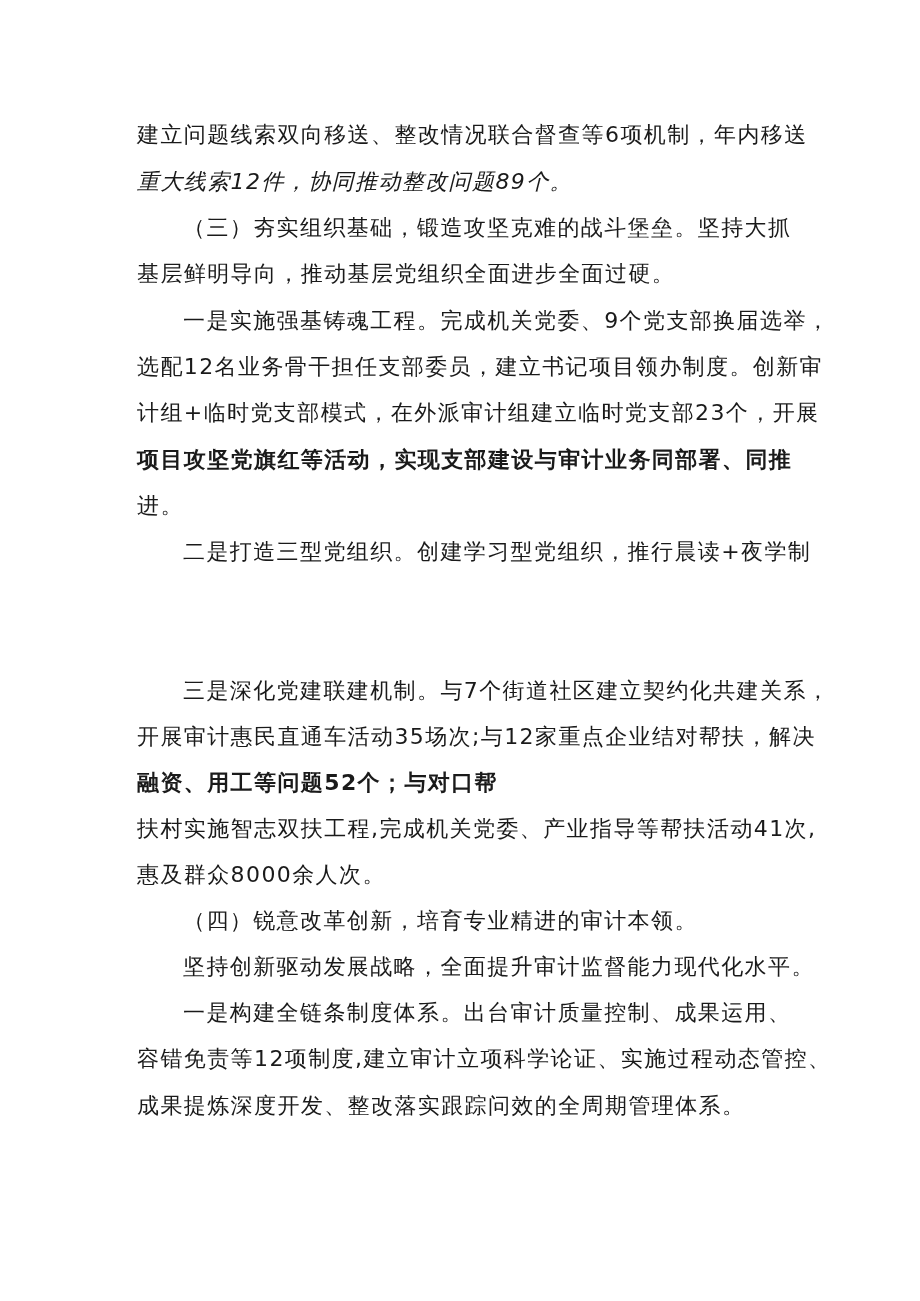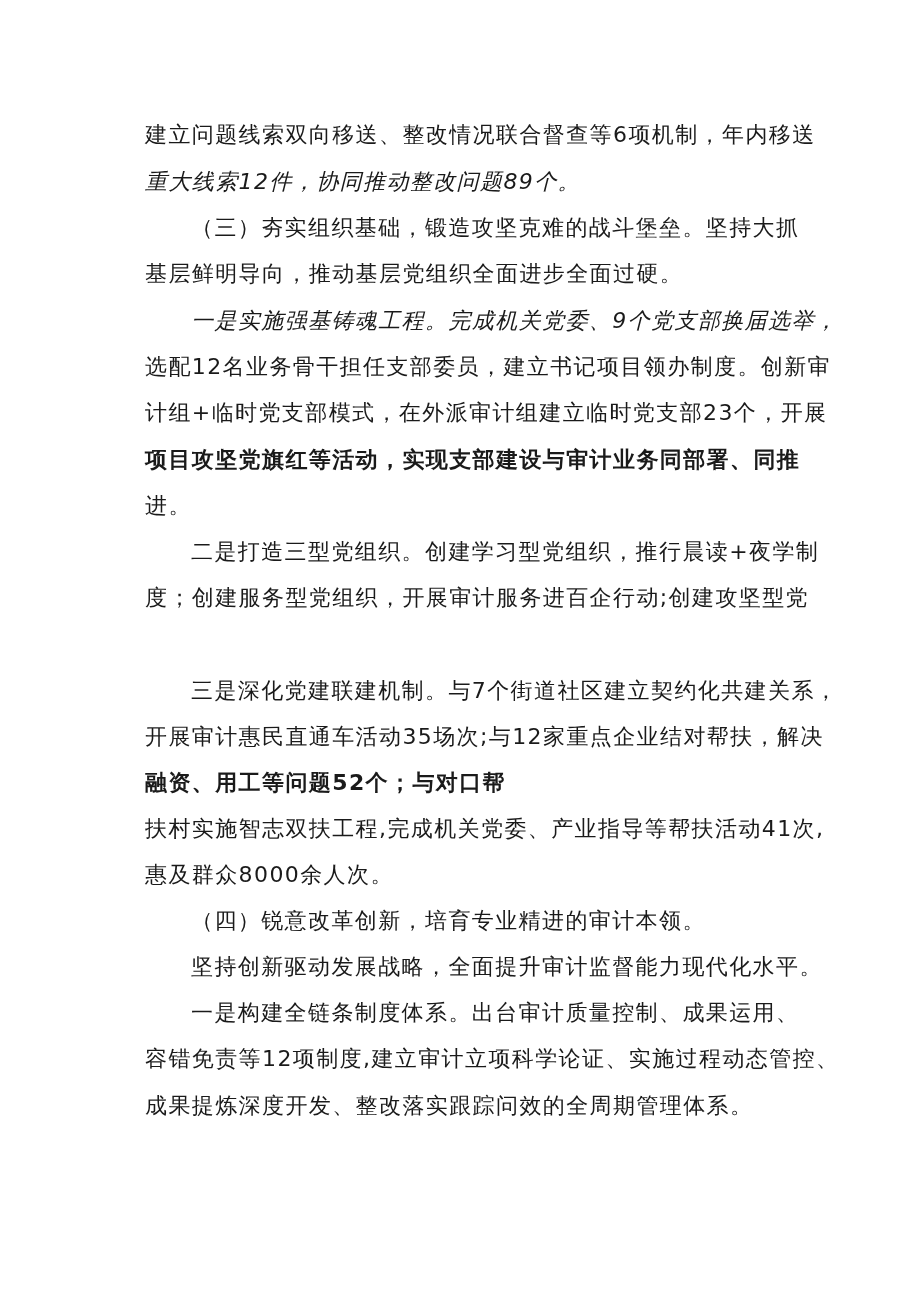--- a/index.html
+++ b/index.html
@@ -10,21 +10,21 @@
     body {
       width: 920px;
       height: 1301px;
       position: relative;
       overflow: hidden;
       font-family: "DejaVu Sans", "Liberation Sans", sans-serif;
       color: #1a1a1a;
     }
     .page {
       position: absolute;
-      left: 8px;
+      left: 0;
       top: 0;
       width: 820px;
       height: 1301px;
       background: #ffffff;
     }
     .line {
       position: absolute;
       left: 137px;
       font-size: 22px;
       line-height: 26px;
@@ -36,28 +36,27 @@
 </head>
 <body>
 
 <div class="page">
   <div class="line" style="top:122px;">建立问题线索双向移送、整改情况联合督查等6项机制，年内移送</div>
   <div class="line" style="top:169px;font-style:italic;">重大线索12件，协同推动整改问题89个。</div>
 
   <div class="line indent" style="top:215px;">（三）夯实组织基础，锻造攻坚克难的战斗堡垒。坚持大抓</div>
   <div class="line" style="top:261px;">基层鲜明导向，推动基层党组织全面进步全面过硬。</div>
 
-  <div class="line indent" style="top:308px;font-style:italic;">一是实施强基铸魂工程。完成机关党委、9个党支部换届选举，</div>
+  <div class="line indent" style="top:308px;">一是实施强基铸魂工程。完成机关党委、9个党支部换届选举，</div>
   <div class="line" style="top:354px;">选配12名业务骨干担任支部委员，建立书记项目领办制度。创新审</div>
   <div class="line" style="top:400px;">计组+临时党支部模式，在外派审计组建立临时党支部23个，开展</div>
   <div class="line" style="top:447px;font-weight:bold;">项目攻坚党旗红等活动，实现支部建设与审计业务同部署、同推</div>
   <div class="line" style="top:493px;">进。</div>
 
   <div class="line indent" style="top:539px;">二是打造三型党组织。创建学习型党组织，推行晨读+夜学制</div>
-  <div class="line" style="top:585px;">度；创建服务型党组织，开展审计服务进百企行动;创建攻坚型党</div>
 
   <div class="line indent" style="top:678px;">三是深化党建联建机制。与7个街道社区建立契约化共建关系，</div>
   <div class="line" style="top:724px;">开展审计惠民直通车活动35场次;与12家重点企业结对帮扶，解决</div>
   <div class="line" style="top:770px;font-weight:bold;">融资、用工等问题52个；与对口帮</div>
   <div class="line" style="top:816px;">扶村实施智志双扶工程,完成机关党委、产业指导等帮扶活动41次,</div>
   <div class="line" style="top:862px;">惠及群众8000余人次。</div>
 
   <div class="line indent" style="top:908px;">（四）锐意改革创新，培育专业精进的审计本领。</div>
   <div class="line indent" style="top:954px;">坚持创新驱动发展战略，全面提升审计监督能力现代化水平。</div>
   <div class="line indent" style="top:1000px;">一是构建全链条制度体系。出台审计质量控制、成果运用、</div>

